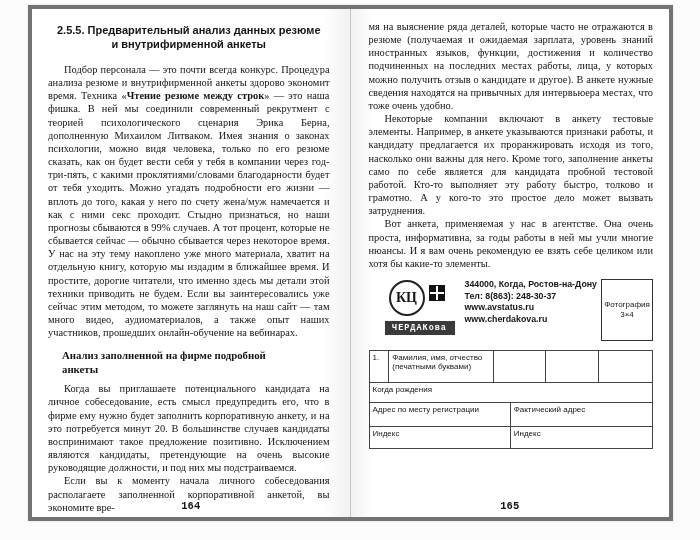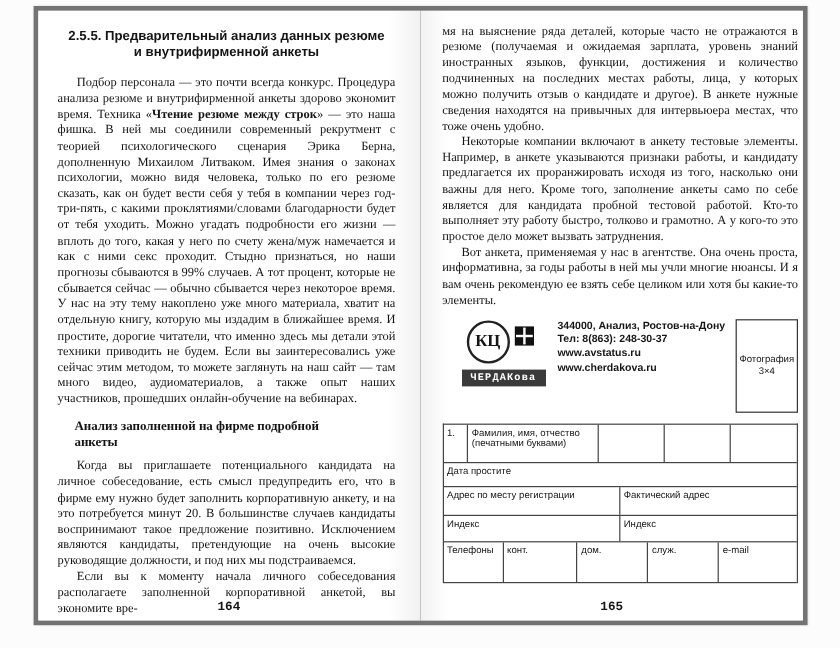--- a/index.html
+++ b/index.html
@@ -17,21 +17,21 @@
     display:flex;
     box-shadow:0 0 2px rgba(0,0,0,.15);
   }
   .page { width:50%; height:100%; position:relative; }
   .page-left {
     padding:12px 20px 8px 16px;
     border-right:1px solid #c4c4c4;
     background:linear-gradient(to right,#ffffff 92%,#f1f1f1 100%);
   }
   .page-right {
-    padding:11px 4px 8px 18px;
+    padding:11px 16px 8px 18px;
     background:linear-gradient(to right,#f2f2f2 0%,#ffffff 7%);
   }
   .heading {
     font-family:"Liberation Sans","DejaVu Sans",sans-serif;
     font-weight:bold; font-size:11px; line-height:14px;
     text-align:center; margin:2px 6px 12px 6px;
   }
   p.body {
     font-size:10.4px; line-height:13.15px;
     text-align:justify; text-indent:16px;
@@ -79,21 +79,21 @@
     font-family:Liberation Mono, monospace;
     font-weight:bold; font-size:8.5px; line-height:14px;
     text-align:center; letter-spacing:1px;
   }
   .address {
     flex:1; padding:2px 4px 0 6px;
     font-family:"Liberation Sans","DejaVu Sans",sans-serif;
     font-weight:bold; font-size:8.8px; line-height:11.6px;
   }
   .photo-box {
-    flex:none; width:52px; height:78px; margin-top:2px;
+    flex:none; width:52px; height:62px; margin-top:2px;
     border:1px solid #333;
     font-family:"Liberation Sans",sans-serif;
     font-size:8px; line-height:10px; text-align:center;
     display:flex; align-items:center; justify-content:center;
     padding:2px; word-break:break-word;
   }
   
   .form { margin-top:9px; border:1px solid #444; border-bottom:none;
     font-family:"Liberation Sans","DejaVu Sans",sans-serif; }
   .frow { display:flex; border-bottom:1px solid #444; }
@@ -128,52 +128,45 @@
     <p class="body">Некоторые компании включают в анкету тестовые элементы. Например, в анкете указываются признаки работы, и кандидату предлагается их проранжировать исходя из того, насколько они важны для него. Кроме того, заполнение анкеты само по себе является для кандидата пробной тестовой работой. Кто-то выполняет эту работу быстро, толково и грамотно. А у кого-то это простое дело может вызвать затруднения.</p>
     <p class="body">Вот анкета, применяемая у нас в агентстве. Она очень проста, информативна, за годы работы в ней мы учли многие нюансы. И я вам очень рекомендую ее взять себе целиком или хотя бы какие-то элементы.</p>
 
     <div class="contact">
       <div class="logo">
         <div class="logo-circle">КЦ</div>
         <div class="logo-window"></div>
         <div class="logo-banner">ЧЕРДАКова</div>
       </div>
       <div class="address">
-        <div>344000, Анализ, Ростов-на-Дону</div>
+        <div>344000, Когда, Ростов-на-Дону</div>
         <div>Тел: 8(863): 248-30-37</div>
         <div>www.avstatus.ru</div>
         <div>www.cherdakova.ru</div>
       </div>
       <div class="photo-box">Фотография 3×4</div>
     </div>
 
     <div class="form">
       <div class="frow r1">
         <div class="fcell w-num">1.</div>
         <div class="fcell w-fio">Фамилия, имя, отчество (печатными буквами)</div>
         <div class="fcell w-e"></div>
         <div class="fcell w-e"></div>
         <div class="fcell w-e"></div>
       </div>
       <div class="frow r2">
-        <div class="fcell w-half">Дата простите</div>
+        <div class="fcell w-half">Когда рождения</div>
       </div>
       <div class="frow r3">
         <div class="fcell w-half">Адрес по месту регистрации</div>
         <div class="fcell w-half">Фактический адрес</div>
       </div>
       <div class="frow r4">
         <div class="fcell w-half">Индекс</div>
         <div class="fcell w-half">Индекс</div>
       </div>
-      <div class="frow r5">
-        <div class="fcell w-tel">Телефоны</div>
-        <div class="fcell w-kont">конт.</div>
-        <div class="fcell w-dom">дом.</div>
-        <div class="fcell w-sluzh">служ.</div>
-        <div class="fcell w-mail">e-mail</div>
-      </div>
     </div>
 
     <div class="page-number">165</div>
   </div>
 
 </div>
 
 </body></html>

